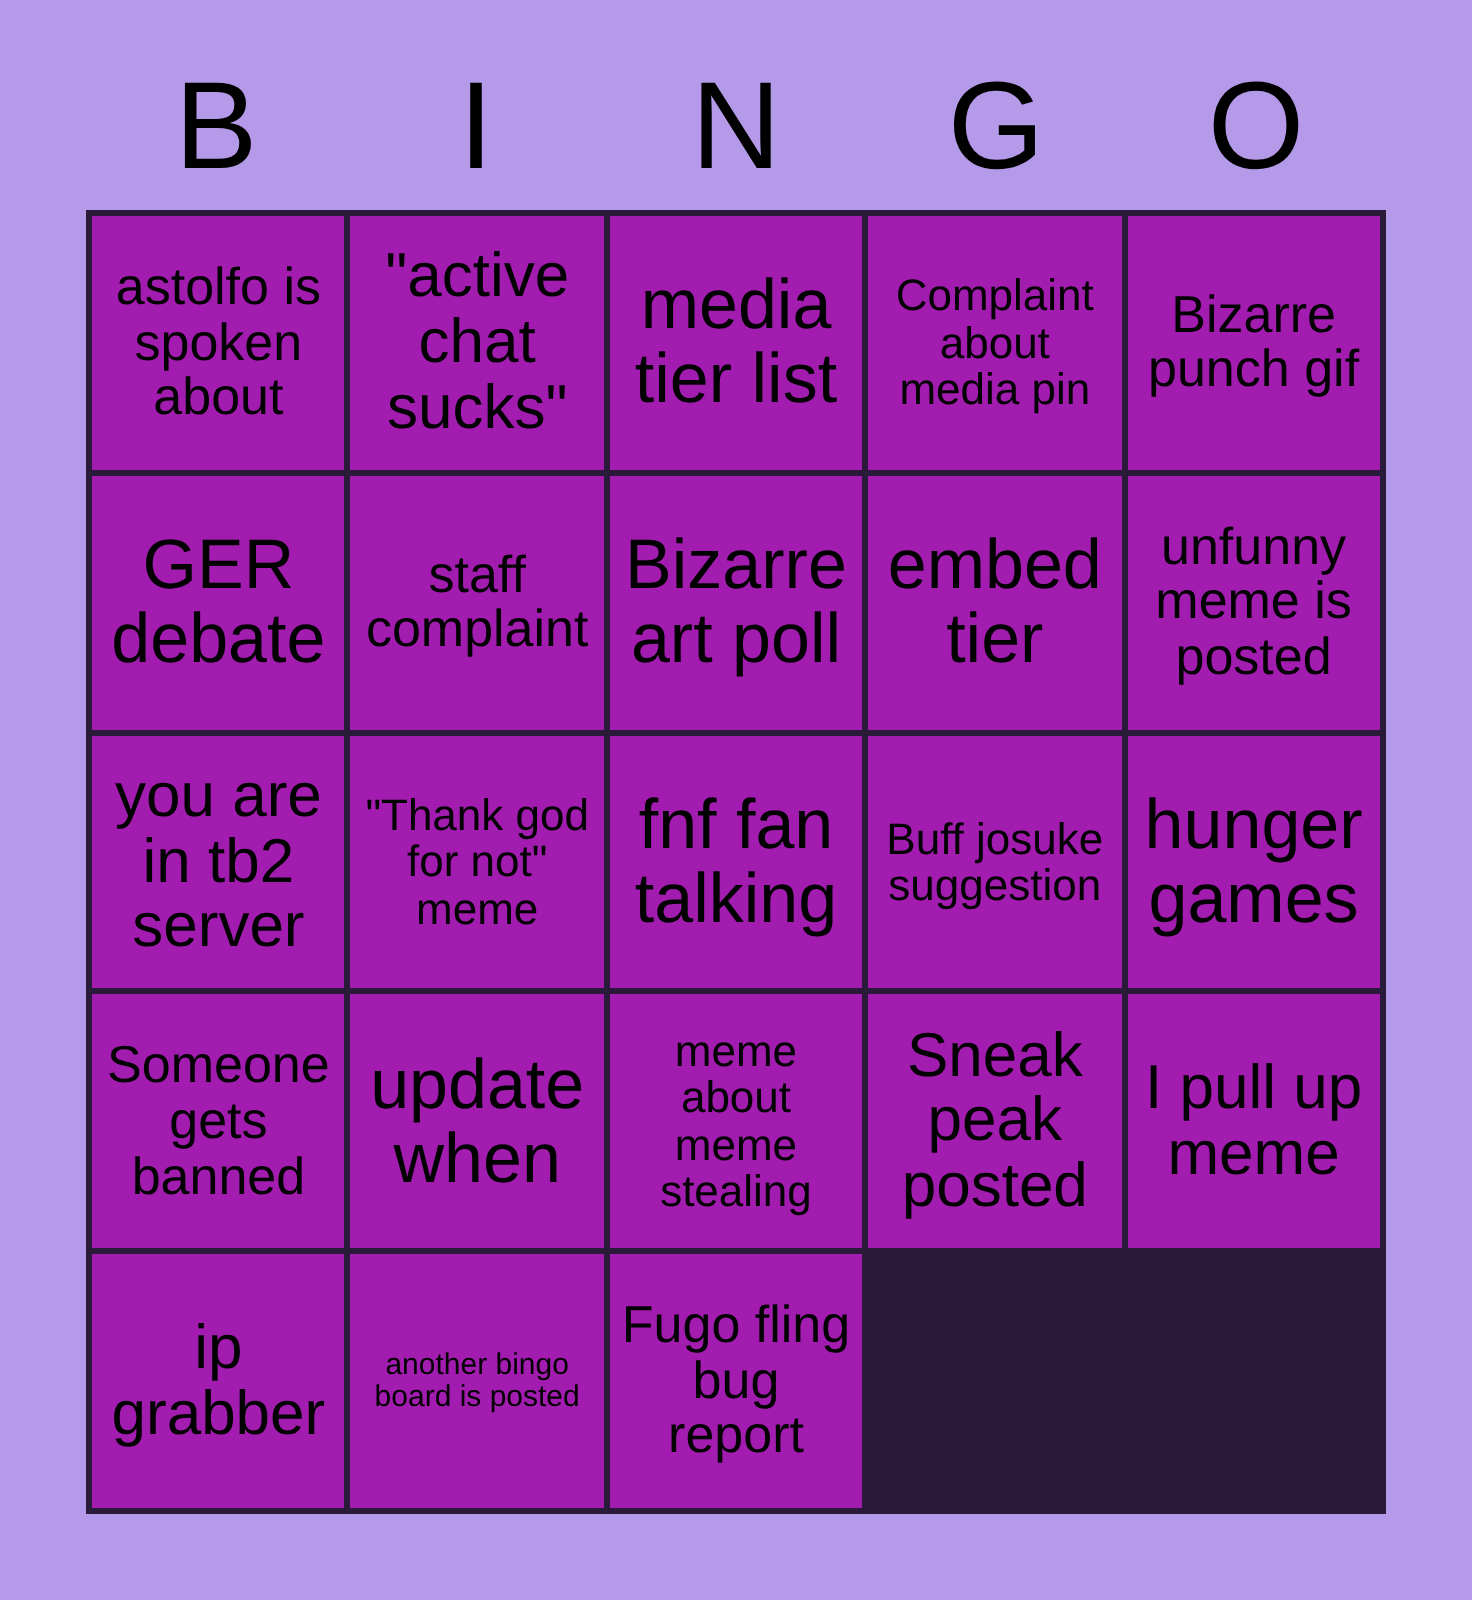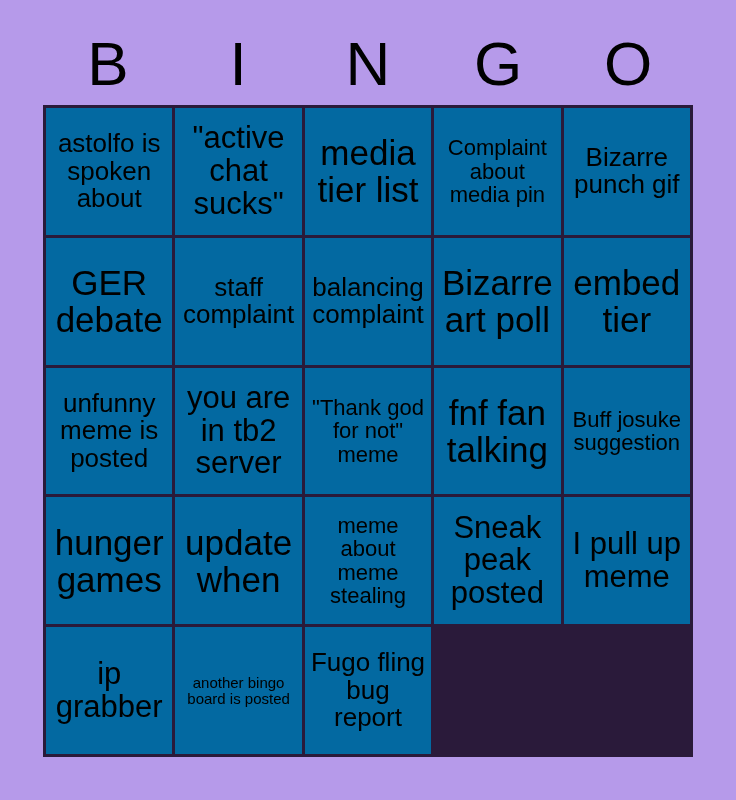--- a/index.html
+++ b/index.html
@@ -50,21 +50,21 @@
     grid-template-rows: repeat(5, 1fr);
     border-top: 3px solid #2a1a3a;
     border-left: 3px solid #2a1a3a;
     box-sizing: border-box;
     background: #2a1a3a;
     gap: 0;
   }
   .cell {
     border-right: 3px solid #2a1a3a;
     border-bottom: 3px solid #2a1a3a;
-    background: #0369a1;
+    background: #a21caf;
     box-sizing: border-box;
     display: flex;
     align-items: center;
     justify-content: center;
     text-align: center;
     padding: 2px 4px;
     overflow: hidden;
   }
   .cell-text {
     display: block;
@@ -109,23 +109,20 @@
       <div class="cell">
         <span class="cell-text fs-md">Bizarre punch gif</span>
       </div>
       <div class="cell">
         <span class="cell-text fs-xl">GER debate</span>
       </div>
       <div class="cell">
         <span class="cell-text fs-md">staff complaint</span>
       </div>
       <div class="cell">
-        <span class="cell-text fs-md">balancing complaint</span>
-      </div>
-      <div class="cell">
         <span class="cell-text fs-xl">Bizarre art poll</span>
       </div>
       <div class="cell">
         <span class="cell-text fs-xl">embed tier</span>
       </div>
       <div class="cell">
         <span class="cell-text fs-md">unfunny meme is posted</span>
       </div>
       <div class="cell">
         <span class="cell-text fs-lg">you are in tb2 server</span>
@@ -134,20 +131,23 @@
         <span class="cell-text fs-sm">"Thank god for not" meme</span>
       </div>
       <div class="cell">
         <span class="cell-text fs-xl">fnf fan talking</span>
       </div>
       <div class="cell">
         <span class="cell-text fs-sm">Buff josuke suggestion</span>
       </div>
       <div class="cell">
         <span class="cell-text fs-xl">hunger games</span>
+      </div>
+      <div class="cell">
+        <span class="cell-text fs-md">Someone gets banned</span>
       </div>
       <div class="cell">
         <span class="cell-text fs-xl">update when</span>
       </div>
       <div class="cell">
         <span class="cell-text fs-sm">meme about meme stealing</span>
       </div>
       <div class="cell">
         <span class="cell-text fs-lg">Sneak peak posted</span>
       </div>

